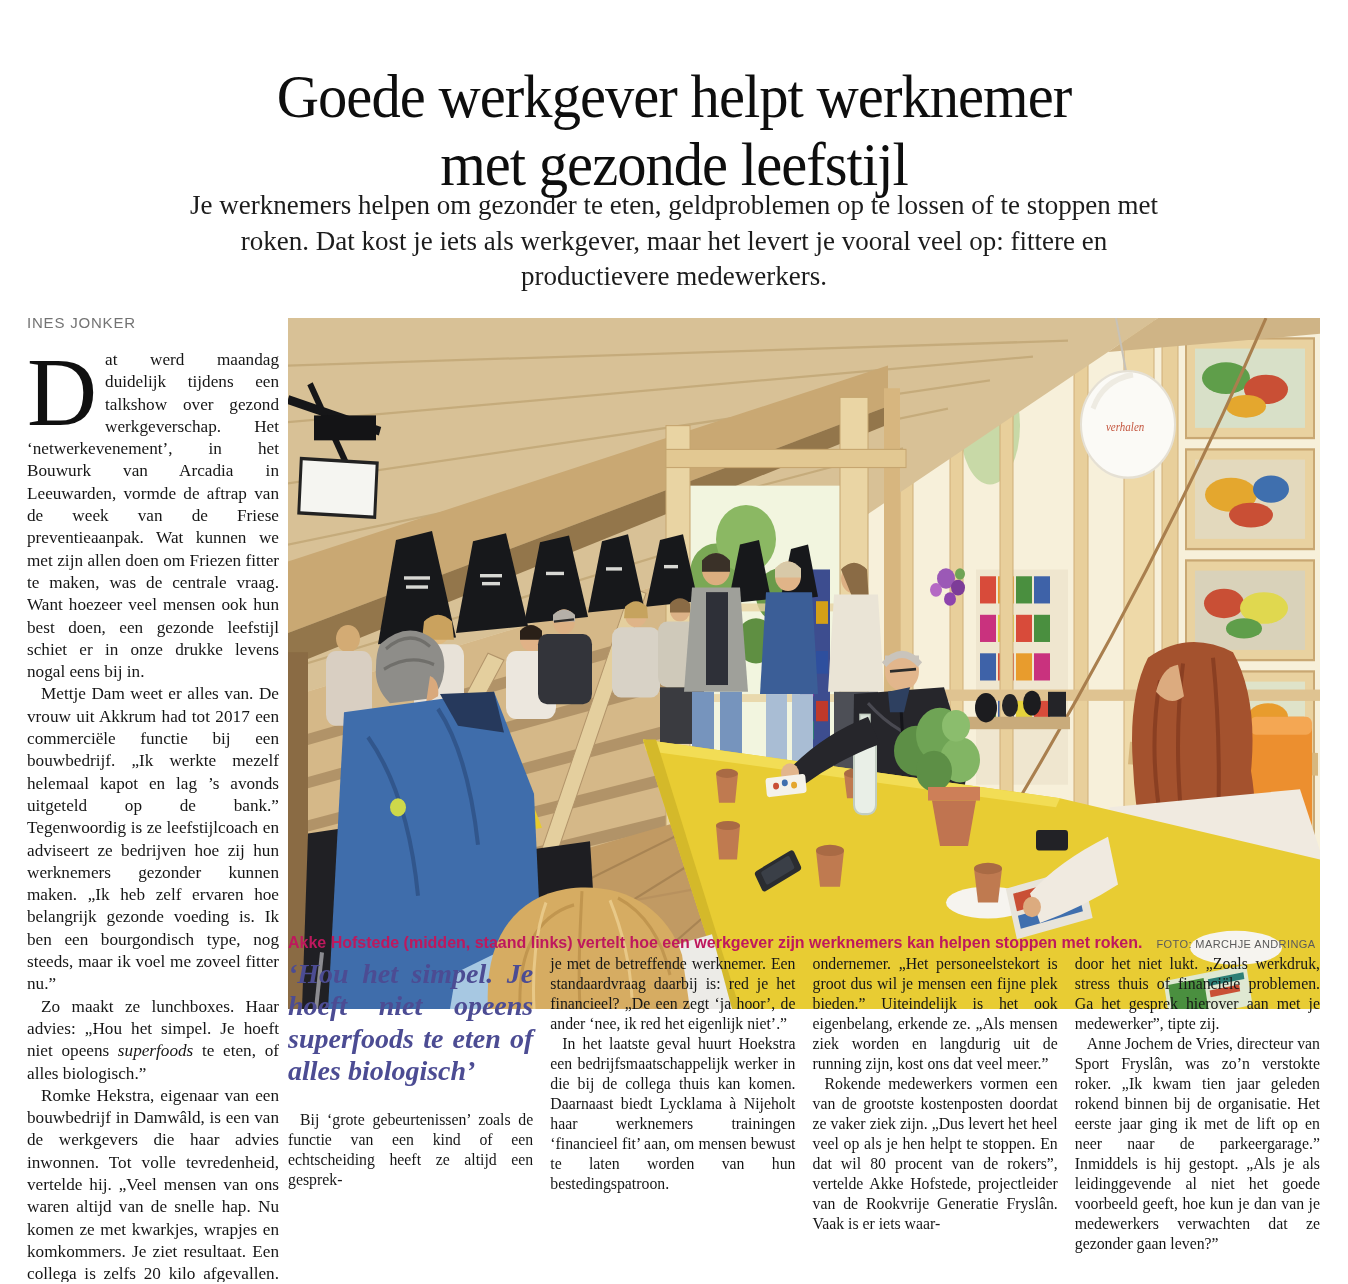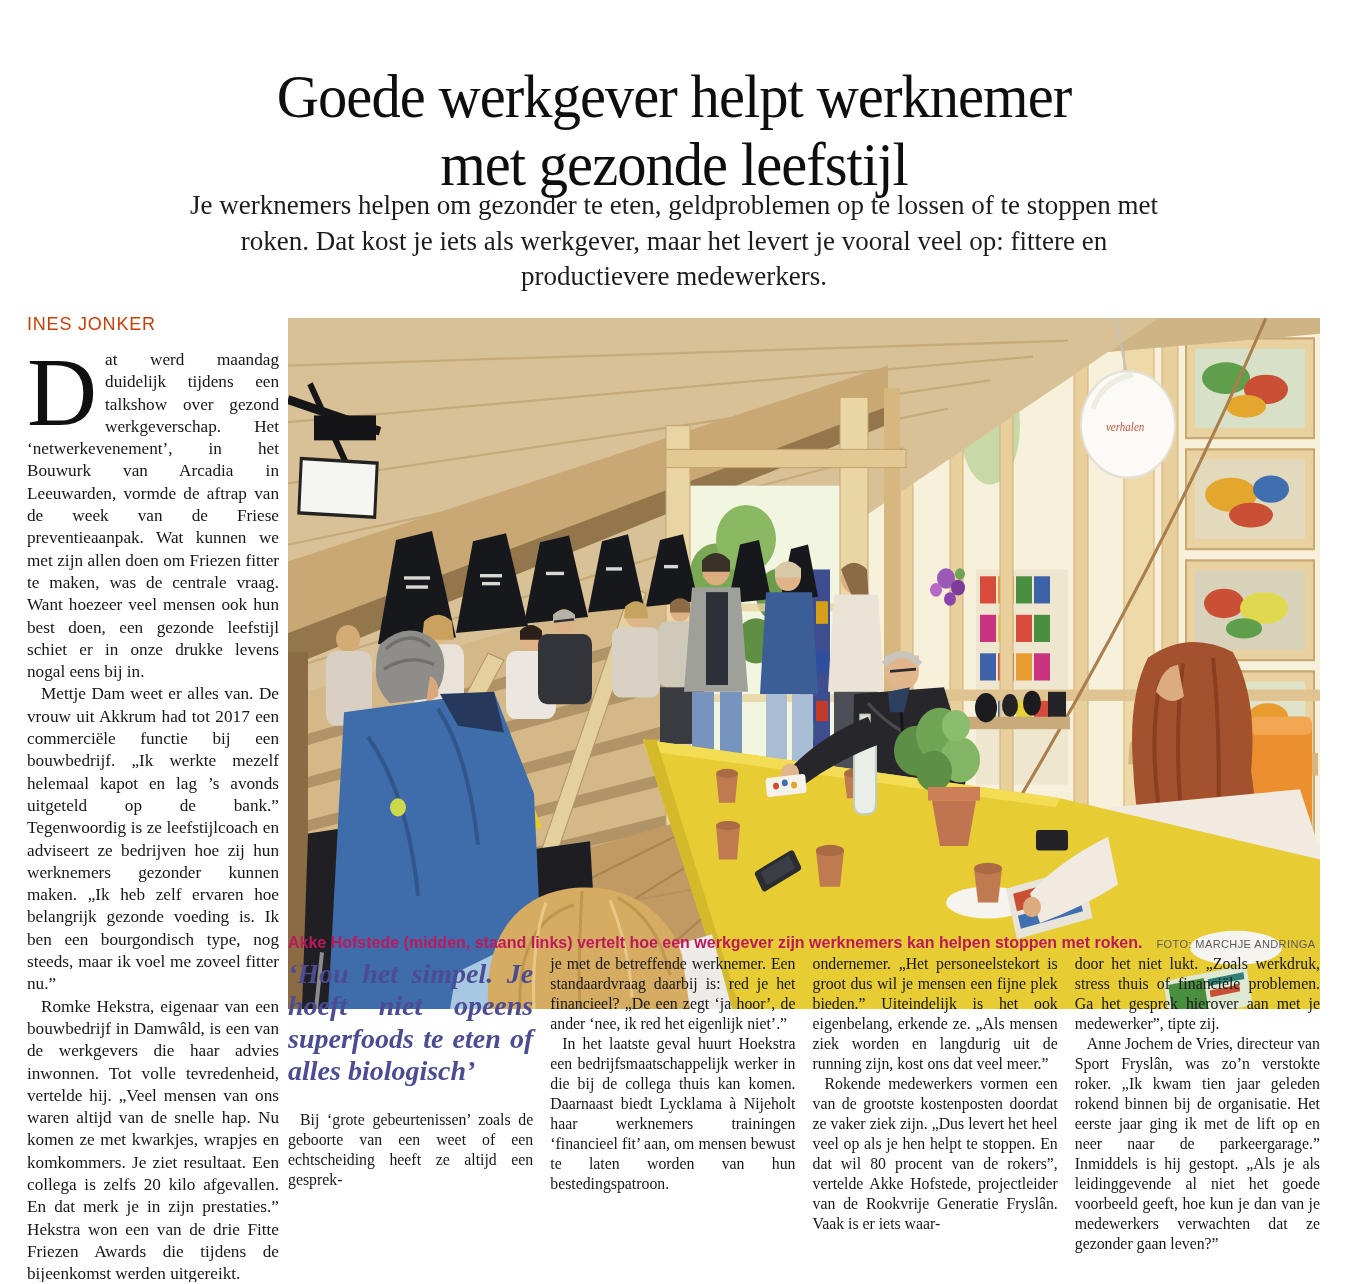--- a/index.html
+++ b/index.html
@@ -5,21 +5,21 @@
   html,body{margin:0;padding:0;background:#ffffff;}
   .page{position:relative;width:1348px;height:1284px;background:#ffffff;overflow:hidden;
         font-family:"Liberation Serif",serif;color:#161616;}
   
   .headline{position:absolute;left:0;top:22px;width:100%;text-align:center;
             font-size:61px;line-height:1.12;font-weight:400;color:#0e0e0e;letter-spacing:-1px;}
   .headline span{display:block;transform:scaleX(.96);transform-origin:center;}
   .intro{position:absolute;left:50%;top:188px;transform:translateX(-50%);width:1020px;
          text-align:center;font-size:27px;line-height:1.32;color:#1c1c1c;}
   .byline{position:absolute;left:27px;top:314px;font-family:"Liberation Sans",sans-serif;
-          font-size:18px;letter-spacing:.8px;color:#c2410c;}
+          font-size:15px;letter-spacing:.8px;color:#737373;}
   
   .col1{position:absolute;left:27px;top:349px;width:252px;height:933px;overflow:hidden;
         font-size:17.2px;line-height:22.3px;text-align:justify;}
   .col1 p{margin:0;}
   .col1 p.ind{text-indent:14px;}
   .dropcap{float:left;font-size:97px;line-height:76px;padding:6px 8px 0 0;color:#101010;}
   .ital{font-style:italic;}
   
   .photo{position:absolute;left:288px;top:318px;width:1032px;height:691px;overflow:hidden;background:#ecdcba;}
   .photo svg{display:block;width:100%;height:100%;}
@@ -45,20 +45,21 @@
     <span>met gezonde leefstijl</span>
   </h1>
 
   <div class="intro">Je werknemers helpen om gezonder te eten, geldproblemen op te lossen of te stoppen met roken. Dat kost je iets als werkgever, maar het levert je vooral veel op: fittere en productievere medewerkers.</div>
 
   <div class="byline">INES JONKER</div>
 
   <div class="col1">
     <p><span class="dropcap">D</span><span>at werd maandag duidelijk tijdens een talkshow over gezond werkgeverschap. Het ‘netwerkevenement’, in het Bouwurk van Arcadia in Leeuwarden, vormde de aftrap van de week van de Friese preventieaanpak. Wat kunnen we met zijn allen doen om Friezen fitter te maken, was de centrale vraag. Want hoezeer veel mensen ook hun best doen, een gezonde leefstijl schiet er in onze drukke levens nogal eens bij in.</span></p>
     <p class="ind">Mettje Dam weet er alles van. De vrouw uit Akkrum had tot 2017 een commerciële functie bij een bouwbedrijf. „Ik werkte mezelf helemaal kapot en lag ’s avonds uitgeteld op de bank.” Tegenwoordig is ze leefstijlcoach en adviseert ze bedrijven hoe zij hun werknemers gezonder kunnen maken. „Ik heb zelf ervaren hoe belangrijk gezonde voeding is. Ik ben een bourgondisch type, nog steeds, maar ik voel me zoveel fitter nu.”</p>
+    <p class="ind"><span>Zo maakt ze lunchboxes. Haar advies: „Hou het simpel. Je hoeft niet opeens </span><span class="ital">superfoods</span><span> te eten, of alles biologisch.”</span></p>
     <p class="ind">Romke Hekstra, eigenaar van een bouwbedrijf in Damwâld, is een van de werkgevers die haar advies inwonnen. Tot volle tevredenheid, vertelde hij. „Veel mensen van ons waren altijd van de snelle hap. Nu komen ze met kwarkjes, wrapjes en komkommers. Je ziet resultaat. Een collega is zelfs 20 kilo afgevallen. En dat merk je in zijn prestaties.” Hekstra won een van de drie Fitte Friezen Awards die tijdens de bijeenkomst werden uitgereikt.</p>
 
   </div>
 
   <div class="photo">
     <svg viewBox="0 0 1032 610" preserveAspectRatio="none">
 
       <rect width="1032" height="610" fill="#ecdcba"></rect>
       <rect x="560" y="0" width="472" height="478" fill="#f7f0da"></rect>
       <ellipse cx="602" cy="80" rx="42" ry="58" fill="#c6d9a4" opacity=".8"></ellipse>
@@ -436,21 +437,21 @@
     </svg>
   </div>
 
   <div class="caption">
     <span class="cap-bold">Akke Hofstede (midden, staand links) vertelt hoe een werkgever zijn werknemers kan helpen stoppen met roken.</span><span class="cap-credit">FOTO: MARCHJE ANDRINGA</span>
   </div>
 
   <div class="bottom">
     <div class="bcol">
       <div class="pullquote">‘Hou het simpel. Je hoeft niet opeens superfoods te eten of alles biologisch’</div>
-      <p class="ind">Bij ‘grote gebeurtenissen’ zoals de geboorte van een weet of een echtscheiding heeft ze altijd een gesprek-</p>
+      <p class="ind">Bij ‘grote gebeurtenissen’ zoals de functie van een kind of een echtscheiding heeft ze altijd een gesprek-</p>
     </div>
     <div class="bcol">
       <p>je met de betreffende werknemer. Een standaardvraag daarbij is: red je het financieel? „De een zegt ‘ja hoor’, de ander ‘nee, ik red het eigenlijk niet’.”</p>
       <p class="ind">In het laatste geval huurt Hoekstra een bedrijfsmaatschappelijk werker in die bij de collega thuis kan komen. Daarnaast biedt Lycklama à Nijeholt haar werknemers trainingen ‘financieel fit’ aan, om mensen bewust te laten worden van hun bestedingspatroon.</p>
     </div>
     <div class="bcol">
       <p>ondernemer. „Het personeelstekort is groot dus wil je mensen een fijne plek bieden.” Uiteindelijk is het ook eigenbelang, erkende ze. „Als mensen ziek worden en langdurig uit de running zijn, kost ons dat veel meer.”</p>
       <p class="ind">Rokende medewerkers vormen een van de grootste kostenposten doordat ze vaker ziek zijn. „Dus levert het heel veel op als je hen helpt te stoppen. En dat wil 80 procent van de rokers”, vertelde Akke Hofstede, projectleider van de Rookvrije Generatie Fryslân. Vaak is er iets waar-</p>
     </div>
     <div class="bcol">

